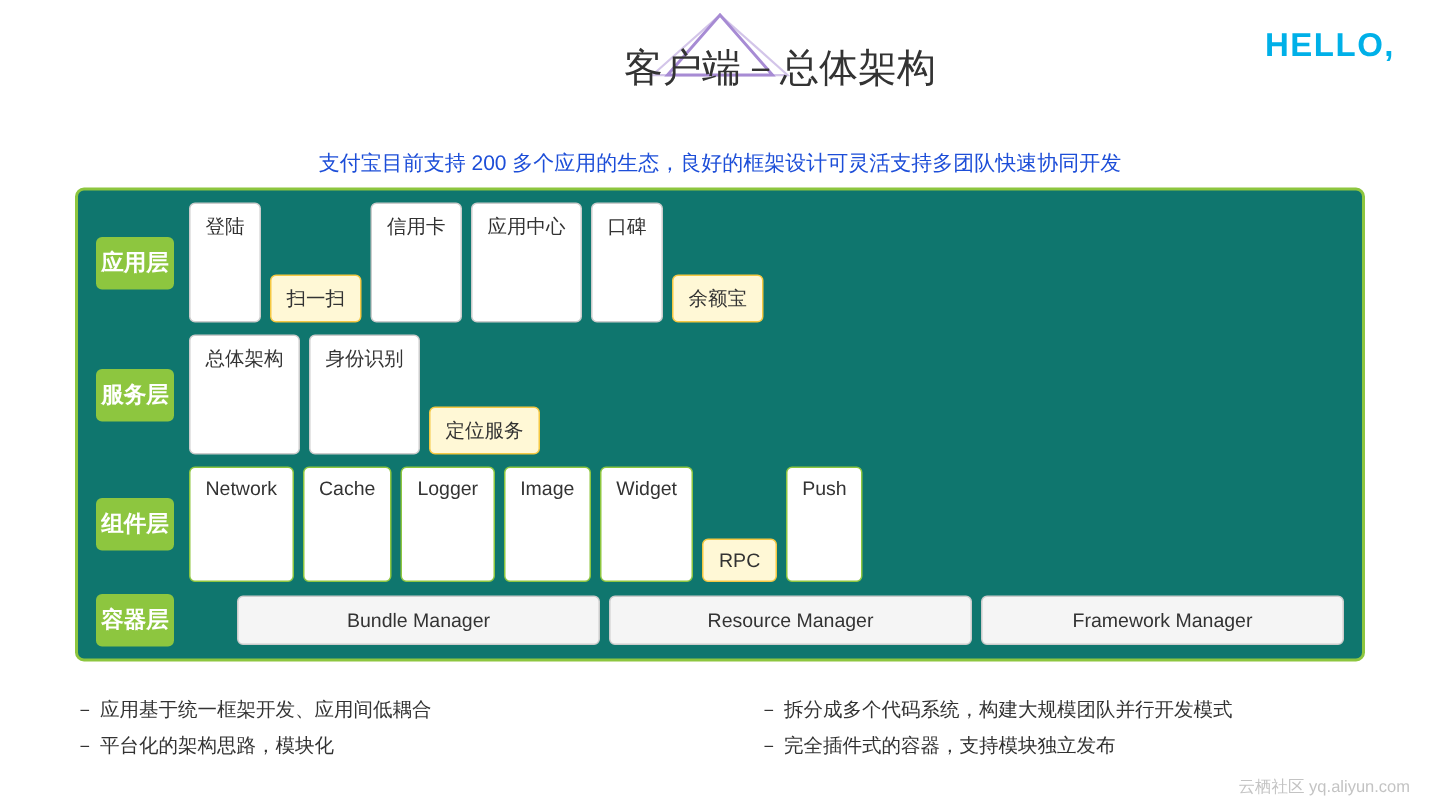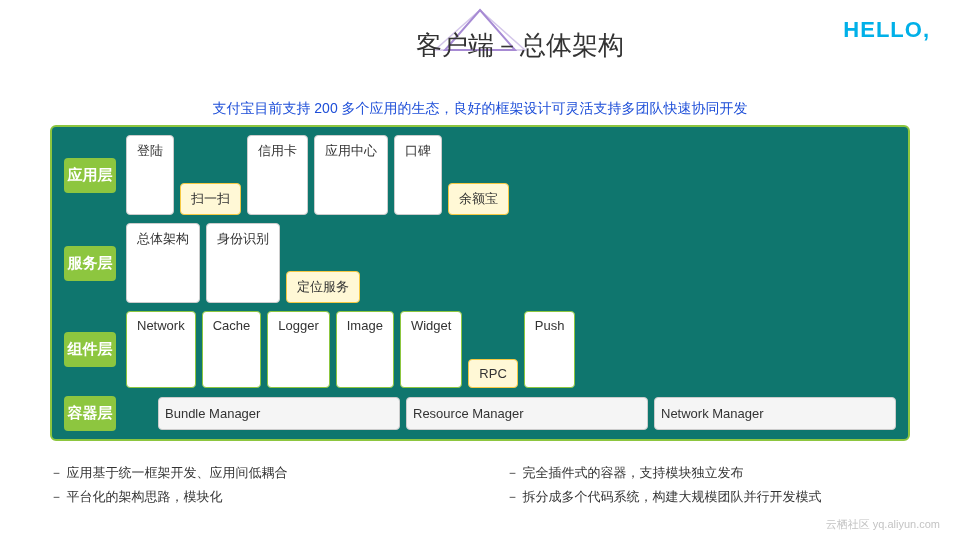--- a/index.html
+++ b/index.html
@@ -141,21 +141,21 @@
 
     .item-h5 {
       background: #f5f5f5;
       border: 1.5px solid #ccc;
       color: #333;
     }
 
     
     .item-container {
       flex: 1;
-      text-align: left;
+      text-align: center;
       padding: 8px 6px;
       font-size: 13px;
       border-radius: 4px;
       min-width: 120px;
     }
 
     
     .bottom-notes {
       position: absolute;
       bottom: 32px;
@@ -243,35 +243,35 @@
           <div class="item item-green">Widget</div>
           <div class="item item-yellow">RPC</div>
           <div class="item item-green">Push</div>
         </div>
       </div>
       <div class="layer-row">
         <div class="layer-label">容器层</div>
         <div class="layer-items">
           <div class="item item-container" style="background: rgb(245, 245, 245); border: 1.5px solid rgb(204, 204, 204);">Bundle Manager</div>
           <div class="item item-container" style="background: rgb(245, 245, 245); border: 1.5px solid rgb(204, 204, 204);">Resource Manager</div>
-          <div class="item item-container" style="background: rgb(245, 245, 245); border: 1.5px solid rgb(204, 204, 204);">Network Manager</div>
+          <div class="item item-container" style="background: rgb(245, 245, 245); border: 1.5px solid rgb(204, 204, 204);">Framework Manager</div>
         </div>
       </div>
     </div>
 
 </div>
 
 <div class="bottom-notes">
   <div class="notes-column">
     <div id="notes-left-container">
         <div class="note-line">－ 应用基于统一框架开发、应用间低耦合</div>
         <div class="note-line">－ 平台化的架构思路，模块化</div>
       </div>
   </div>
   <div class="notes-column">
     <div id="notes-right-container">
+        <div class="note-line">－ 拆分成多个代码系统，构建大规模团队并行开发模式</div>
         <div class="note-line">－ 完全插件式的容器，支持模块独立发布</div>
-        <div class="note-line">－ 拆分成多个代码系统，构建大规模团队并行开发模式</div>
       </div>
   </div>
 </div>
 
 <div class="watermark">云栖社区 yq.aliyun.com</div>
 
 </body></html>

